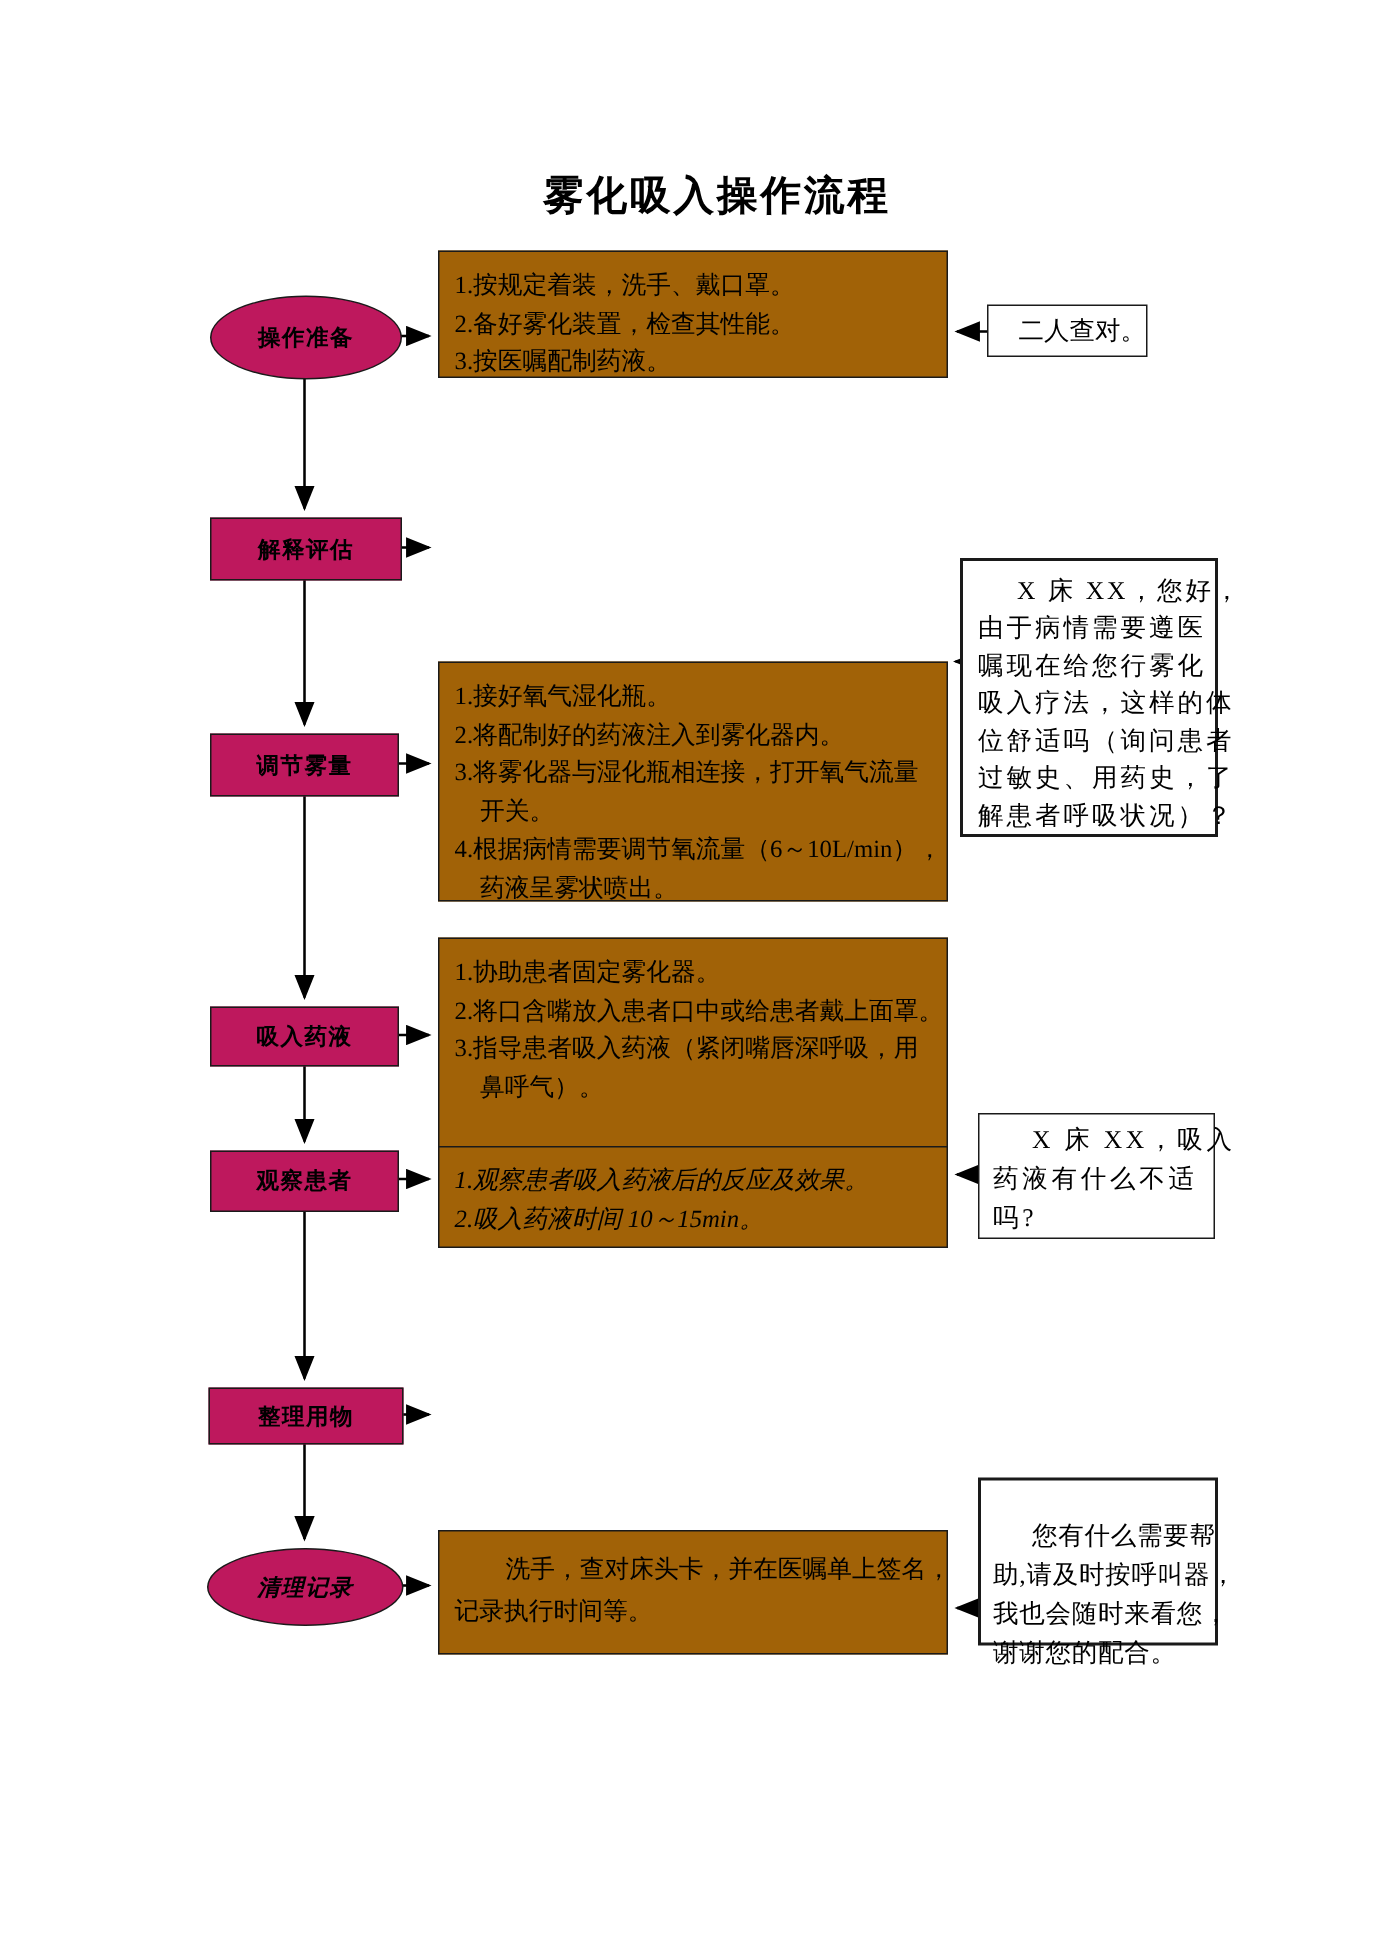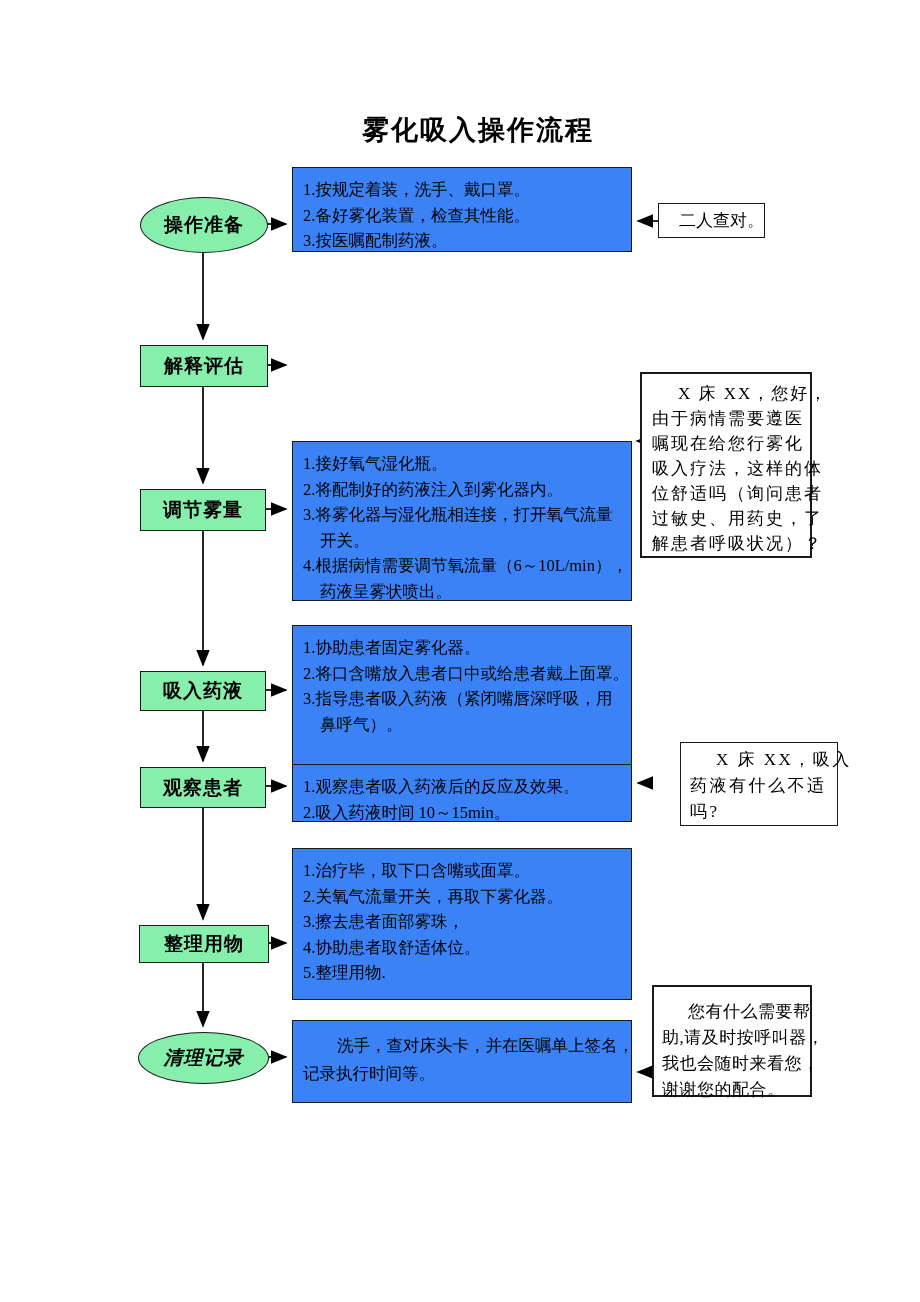--- a/index.html
+++ b/index.html
@@ -9,63 +9,63 @@
     overflow:hidden;
   }
   .title{
     position:absolute;left:0;right:0;top:112px;text-align:center;
     font-size:27px;font-weight:bold;letter-spacing:2px;padding-left:36px;
   }
   svg.arrows{position:absolute;left:0;top:0;pointer-events:none;}
 
   
   .node{
-    position:absolute;border:1.5px solid #1a1a1a;background:#86efac;
+    position:absolute;border:1.5px solid #1a1a1a;background:#be185d;
     display:flex;align-items:center;justify-content:center;
-    font-weight:bold;font-size:19px;letter-spacing:1px;
+    font-weight:bold;font-size:15px;letter-spacing:1px;
   }
   .ellipse{border-radius:50%;}
   .n1{left:140px;top:197px;width:126px;height:54px;}
   .n2{left:140px;top:345px;width:126px;height:40px;}
   .n3{left:140px;top:489px;width:124px;height:40px;}
   .n4{left:140px;top:671px;width:124px;height:38px;}
   .n5{left:140px;top:767px;width:124px;height:39px;}
   .n6{left:139px;top:925px;width:128px;height:36px;}
   .n7{left:138px;top:1032px;width:129px;height:50px;font-style:italic;}
 
   
   .stepbox{
     position:absolute;left:292px;width:340px;border:1.5px solid #1a1a1a;
-    background:#3b82f6;box-sizing:border-box;
+    background:#a16207;box-sizing:border-box;
     padding:9px 4px 0 10px;font-size:16.5px;line-height:25.5px;
   }
   .s1{top:167px;height:85px;}
   .s2{top:277px;height:160px;}
   .s3{top:441px;height:160px;}
   .s4{top:625px;height:156px;}
-  .s5{top:764px;height:58px;}
+  .s5{top:764px;height:68px;font-style:italic;}
   .s6{top:848px;height:152px;}
   .s7{top:1020px;height:83px;line-height:28px;padding-top:11px;}
   .stepbox .ln{white-space:nowrap;}
   .stepbox .ln.cont{padding-left:17px;}
   .stepbox .ln.ind2{text-indent:34px;}
 
   
   .note{
     position:absolute;border:1.5px solid #1a1a1a;background:#fff;
     box-sizing:border-box;font-size:17px;
   }
   .r1{left:658px;top:203px;width:107px;height:35px;
       display:flex;align-items:center;justify-content:flex-end;}
   .r2{left:640px;top:372px;width:172px;height:186px;border-width:2px;
       padding:7px 0 0 10px;line-height:25px;letter-spacing:2px;}
   .r3{left:652px;top:742px;width:158px;height:84px;
-      padding:4px 0 0 9px;line-height:26px;letter-spacing:2.5px;margin-left:28px;}
+      padding:4px 0 0 9px;line-height:26px;letter-spacing:2.5px;}
   .r4{left:652px;top:985px;width:160px;height:112px;border-width:2px;
-      padding:12px 0 0 8px;line-height:26px;letter-spacing:0.5px;}
+      padding:24px 0 0 8px;line-height:26px;letter-spacing:0.5px;}
   .note .ln{white-space:nowrap;}
   .note .ln.first{text-indent:26px;}
 </style>
 </head>
 <body>
 
 <div class="page">
 
   <div class="title">雾化吸入操作流程</div>
 
@@ -139,27 +139,20 @@
     <div class="ln">2.将口含嘴放入患者口中或给患者戴上面罩。</div>
     <div class="ln">3.指导患者吸入药液（紧闭嘴唇深呼吸，用</div>
     <div class="ln cont">鼻呼气）。</div>
   </div>
 
   <div class="stepbox s5">
     <div class="ln">1.观察患者吸入药液后的反应及效果。</div>
     <div class="ln">2.吸入药液时间 10～15min。</div>
   </div>
 
-  <div class="stepbox s6">
-    <div class="ln">1.治疗毕，取下口含嘴或面罩。</div>
-    <div class="ln">2.关氧气流量开关，再取下雾化器。</div>
-    <div class="ln">3.擦去患者面部雾珠，</div>
-    <div class="ln">4.协助患者取舒适体位。</div>
-    <div class="ln">5.整理用物.</div>
-  </div>
 
   <div class="stepbox s7">
     <div class="ln ind2">洗手，查对床头卡，并在医嘱单上签名，</div>
     <div class="ln">记录执行时间等。</div>
   </div>
 
   <div class="note r1">
     <div class="ln">二人查对。</div>
   </div>
 

